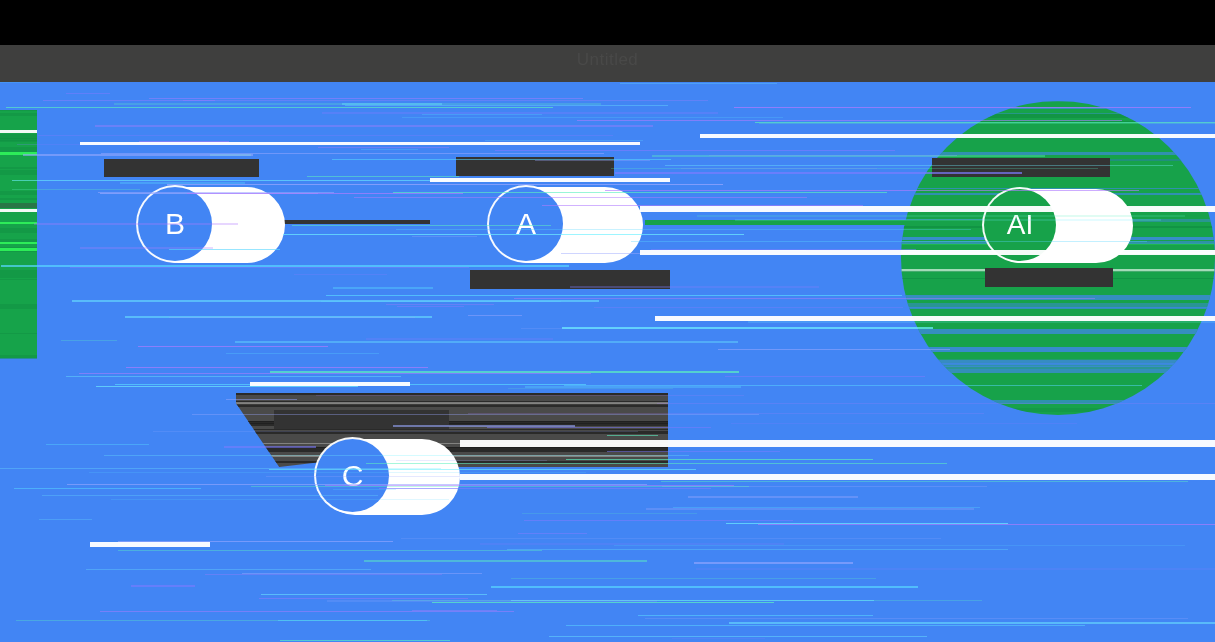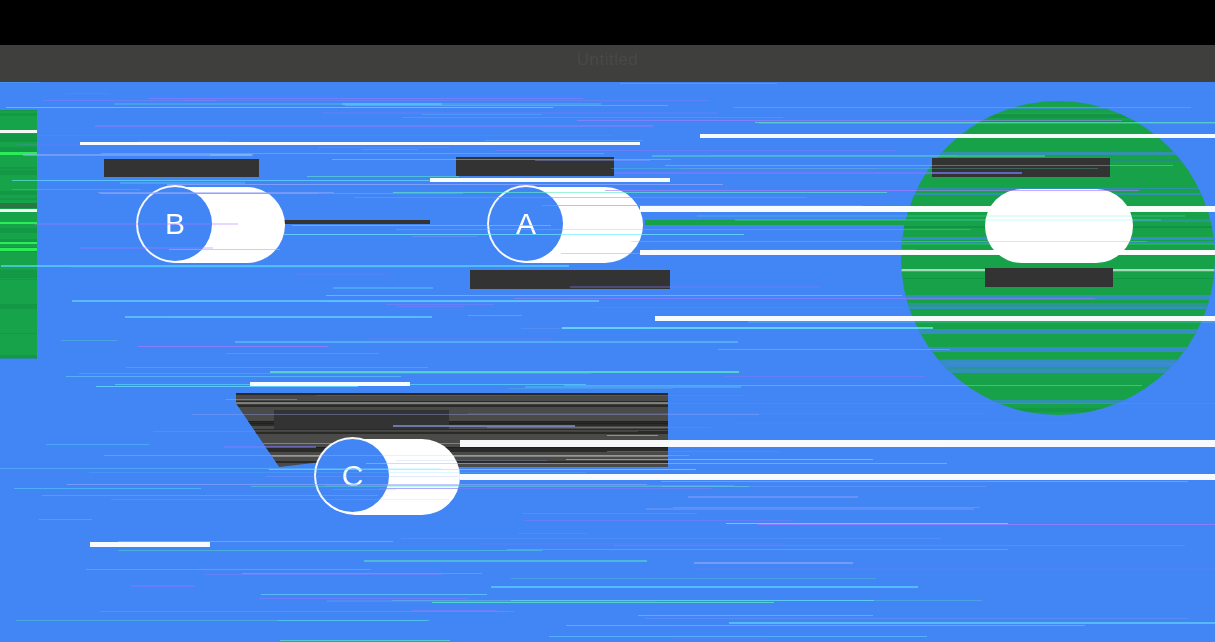--- a/index.html
+++ b/index.html
@@ -253,20 +253,21 @@
         <div class="ln" style="top: 11px; height: 3px; background: rgb(29, 29, 28); opacity: 0.7;"></div>
         <div class="ln" style="top: 68px; height: 2px; background: rgb(29, 29, 28); opacity: 0.7;"></div>
       </div>
 
     <div class="pill" style="left:317px; top:357px; width:143px; height:76px;"></div>
     <div class="label" style="left:274px; top:328px; width:175px; height:19px;"></div>
     <div class="node blue" style="left:316px; top:357px; width:73px; height:73px;">C</div>
 
     <div class="pill" style="left:985px; top:107px; width:148px; height:74px;"></div>
     <div class="label" style="left:932px; top:76px; width:178px; height:19px;"></div>
+    <div class="node green" style="left:984px; top:107px; width:72px; height:72px; font-size:28px;">AI</div>
     <div class="label" style="left:985px; top:186px; width:128px; height:19px;"></div>
 
     <div class="glitch" id="glitch">
         <div class="sl" style="top: 0px; left: 0px; width: 40px; height: 1px; background: rgb(88, 214, 255); opacity: 0.18;"></div>
         <div class="sl" style="top: 451px; left: 518px; width: 69px; height: 1px; background: rgb(125, 123, 255); opacity: 0.54;"></div>
         <div class="sl" style="top: 59px; left: 139px; width: 90px; height: 1px; background: rgb(176, 123, 255); opacity: 0.5;"></div>
         <div class="sl" style="top: 304px; left: 96px; width: 262px; height: 1px; background: rgb(111, 240, 255); opacity: 0.65;"></div>
         <div class="sl" style="top: 536px; left: 645px; width: 543px; height: 1px; background: rgb(154, 168, 255); opacity: 0.25;"></div>
         <div class="sl" style="top: 377px; left: 566px; width: 307px; height: 1px; background: rgb(92, 240, 192); opacity: 0.66;"></div>
         <div class="sl" style="top: 147px; left: 396px; width: 575px; height: 1px; background: rgb(88, 214, 255); opacity: 0.32;"></div>

